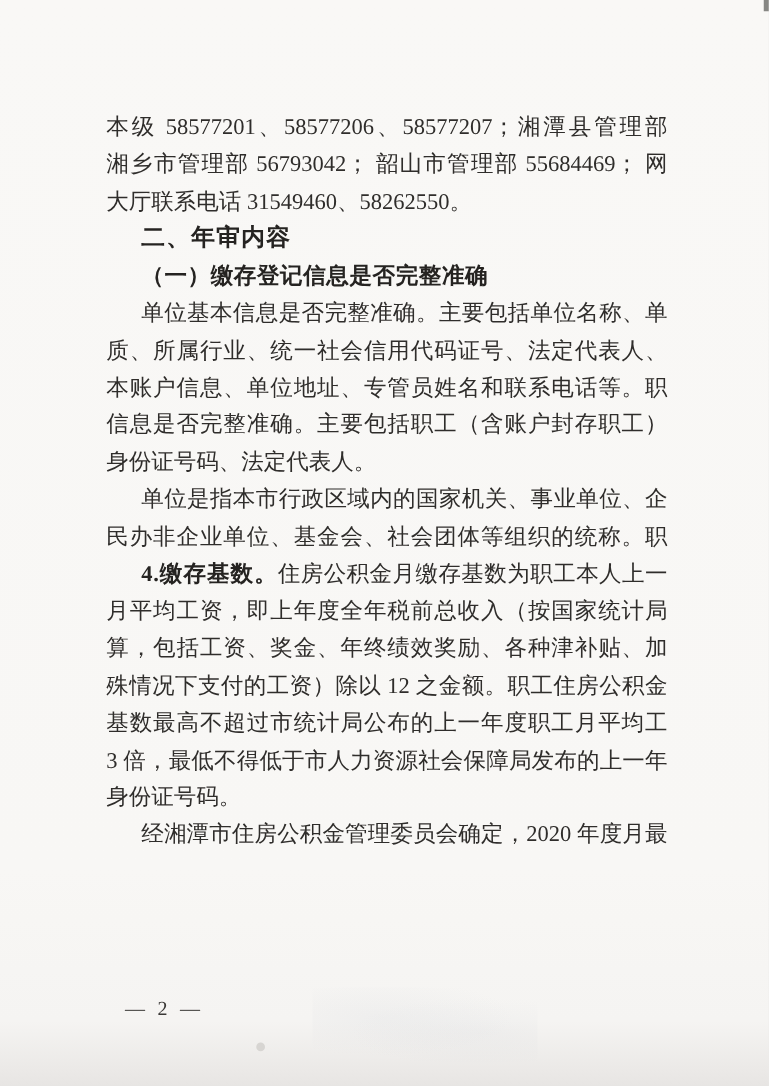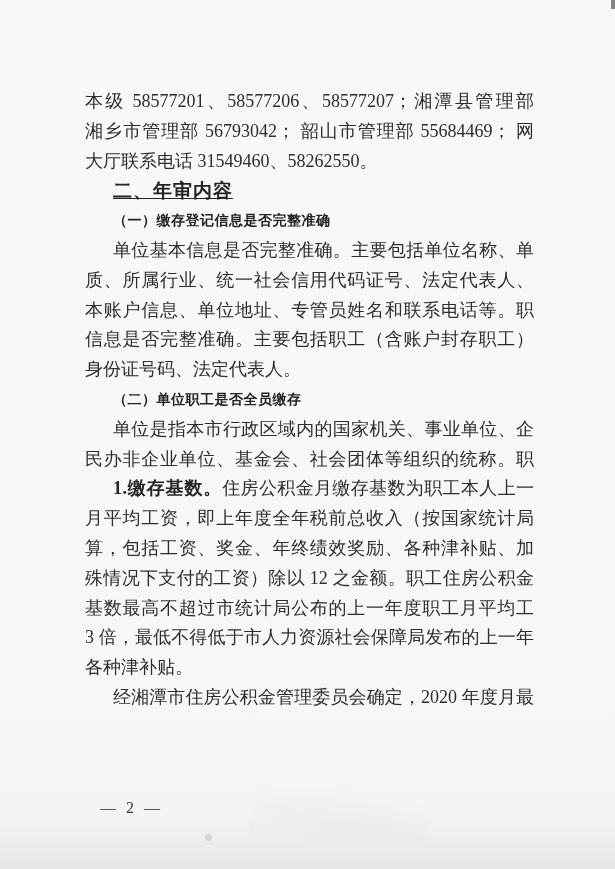--- a/index.html
+++ b/index.html
@@ -64,25 +64,24 @@
     -moz-text-align-last: justify;
   }
   .line.ind { text-indent: 28px; }
   .line.h1 {
     font-family: "Liberation Sans", "DejaVu Sans", sans-serif;
     font-weight: bold;
     font-size: 19px;
     letter-spacing: 1px;
     color: #252321;
     text-indent: 28px;
-    text-decoration: underline;
   }
   .line.h2 {
     font-weight: bold;
-    font-size: 14px;
+    font-size: 18px;
     color: #252321;
     text-indent: 28px;
     letter-spacing: 0.5px;
   }
   .line b.runin {
     font-weight: bold;
     color: #252321;
     letter-spacing: 0.5px;
   }
   .page-number {
@@ -107,27 +106,26 @@
       <div class="line body jfull">本级 58577201、58577206、58577207；湘潭县管理部 57800070；</div>
       <div class="line body jfull">湘乡市管理部 56793042； 韶山市管理部 55684469； 网上服务</div>
       <div class="line body">大厅联系电话 31549460、58262550。</div>
       <div class="line h1">二、年审内容</div>
       <div class="line h2">（一）缴存登记信息是否完整准确</div>
       <div class="line body jfull ind">单位基本信息是否完整准确。主要包括单位名称、单位性</div>
       <div class="line body jfull">质、所属行业、统一社会信用代码证号、法定代表人、单位基</div>
       <div class="line body jfull">本账户信息、单位地址、专管员姓名和联系电话等。职工基本</div>
       <div class="line body jfull">信息是否完整准确。主要包括职工（含账户封存职工）姓名、</div>
       <div class="line body">身份证号码、法定代表人。</div>
-      <div class="line h2">（二）单位职工是否全员缴存</div>
       <div class="line body jfull ind">单位是指本市行政区域内的国家机关、事业单位、企业、</div>
       <div class="line body jfull">民办非企业单位、基金会、社会团体等组织的统称。职工是指</div>
-      <div class="line body jfull ind"><b class="runin">1.缴存基数。</b>住房公积金月缴存基数为职工本人上一年度</div>
+      <div class="line body jfull ind"><b class="runin">4.缴存基数。</b>住房公积金月缴存基数为职工本人上一年度</div>
       <div class="line body jfull">月平均工资，即上年度全年税前总收入（按国家统计局规定计</div>
       <div class="line body jfull">算，包括工资、奖金、年终绩效奖励、各种津补贴、加班及特</div>
       <div class="line body jfull">殊情况下支付的工资）除以 12 之金额。职工住房公积金缴存</div>
       <div class="line body jfull">基数最高不超过市统计局公布的上一年度职工月平均工资的</div>
       <div class="line body jfull">3 倍，最低不得低于市人力资源社会保障局发布的上一年度最</div>
-      <div class="line body">各种津补贴。</div>
+      <div class="line body">身份证号码。</div>
       <div class="line body jfull ind">经湘潭市住房公积金管理委员会确定，2020 年度月最高</div>
     </div>
 
   <div class="page-number">— 2 —</div>
 </div>
 
 </body></html>

